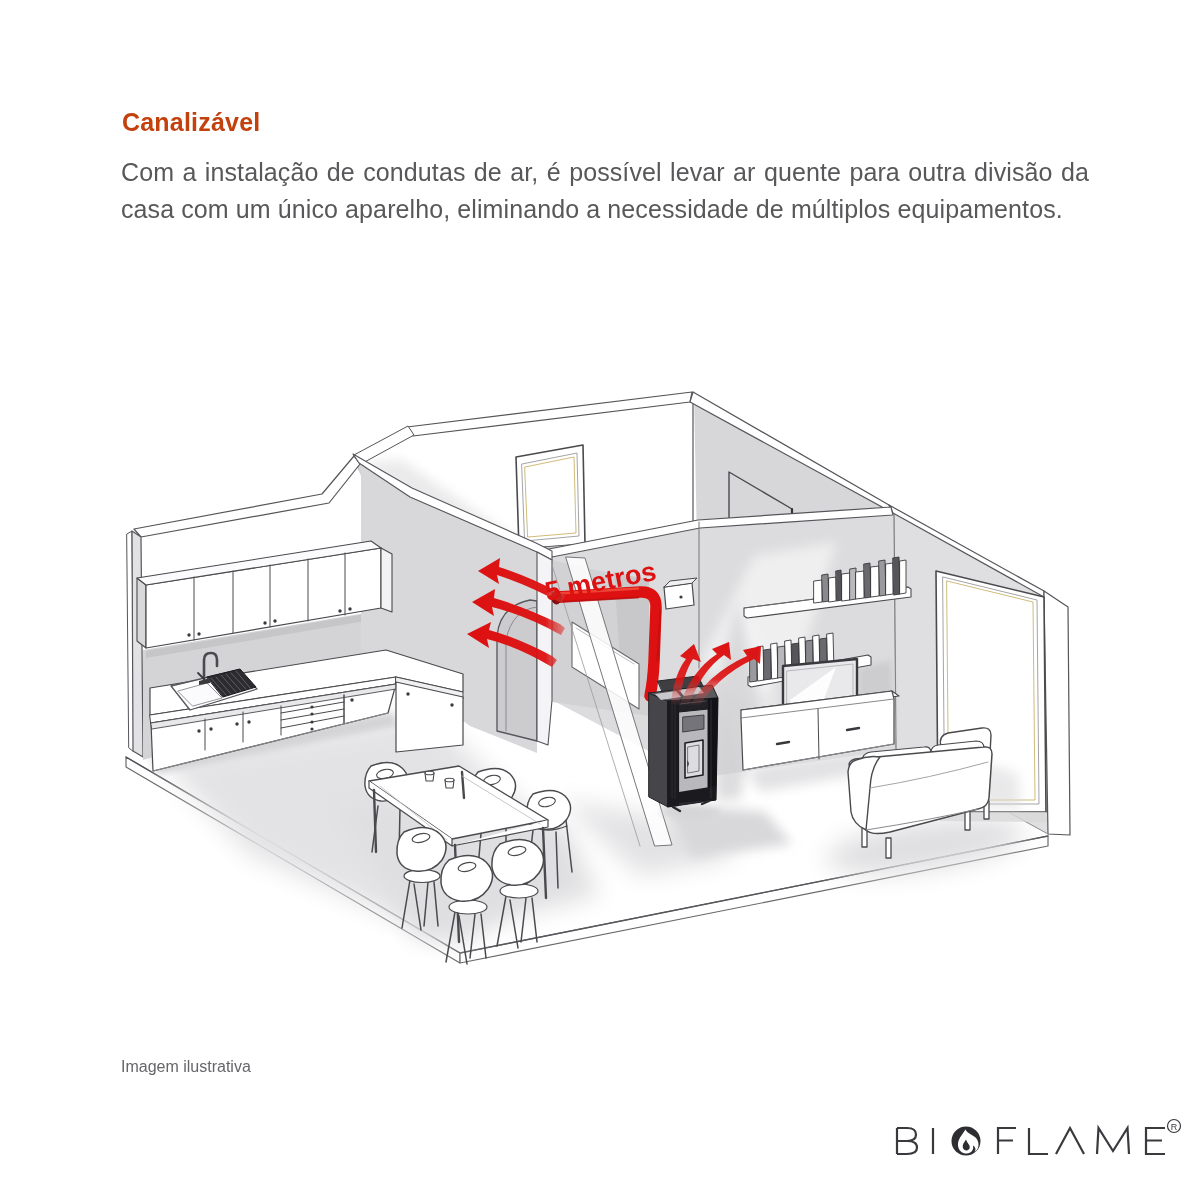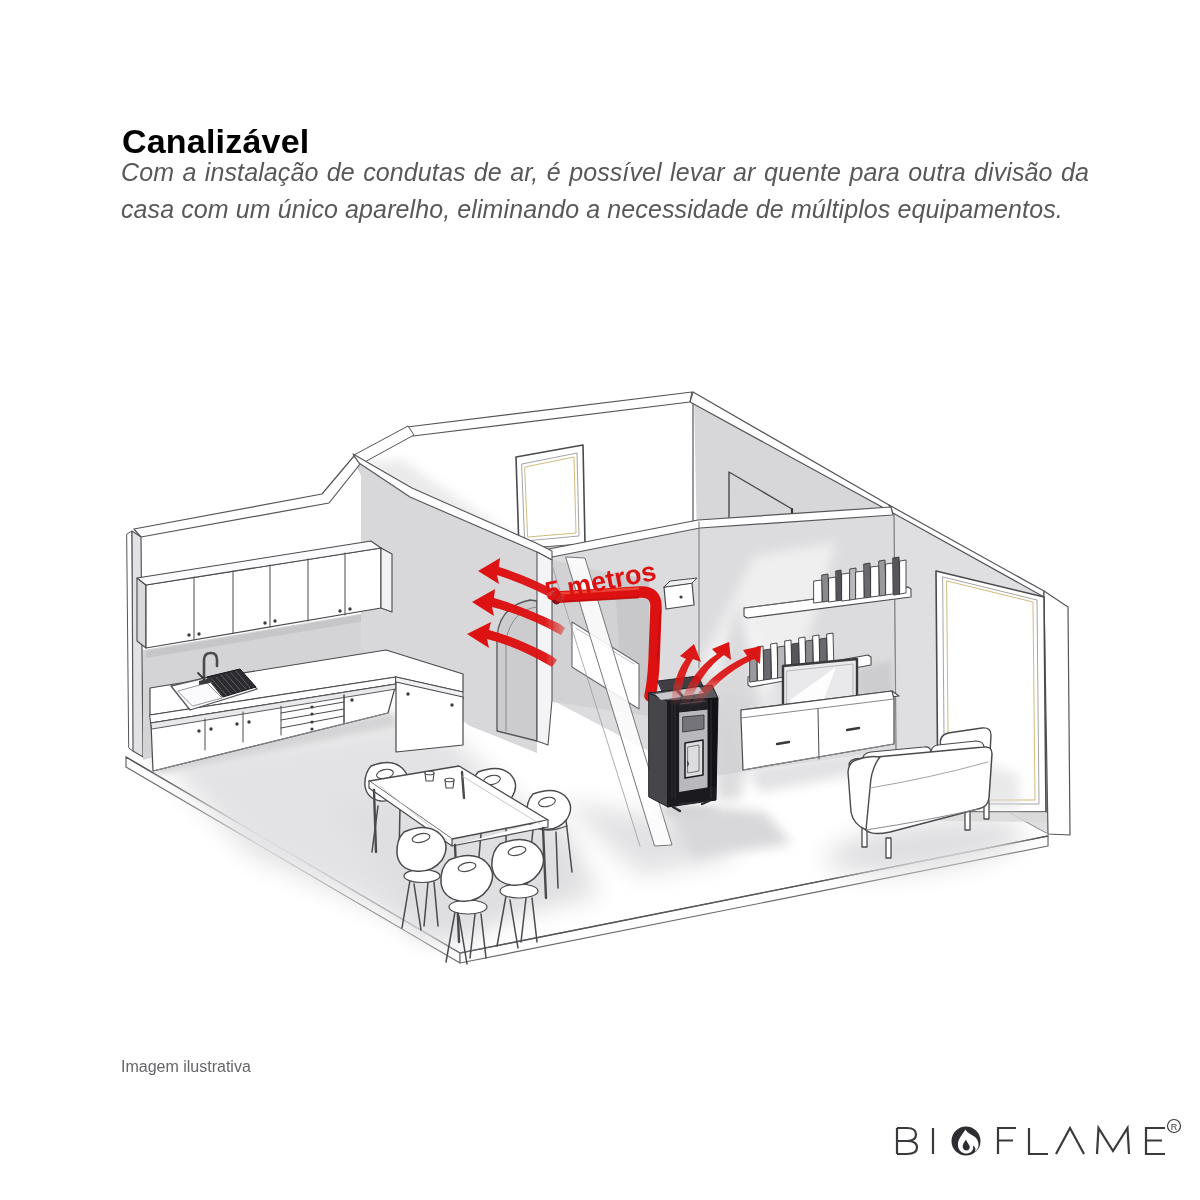--- a/index.html
+++ b/index.html
@@ -1,18 +1,18 @@
 <!DOCTYPE html>
 <html><head>
 <meta charset="utf-8">
 <style>
   html,body{margin:0;padding:0;width:1200px;height:1200px;background:#ffffff;overflow:hidden;}
   body{font-family:"Liberation Sans",sans-serif;position:relative;}
-  .h1{position:absolute;left:122px;top:122px;font-size:34px;font-weight:bold;color:#000000;letter-spacing:0.2px;}
-  .para{position:absolute;left:121px;top:154px;width:968px;font-size:25px;color:#58585a;line-height:37px;text-align:justify;letter-spacing:0.1px;font-style:italic;}
+  .h1{position:absolute;left:122px;top:108px;font-size:25px;font-weight:bold;color:#c2410c;letter-spacing:0.2px;}
+  .para{position:absolute;left:121px;top:154px;width:968px;font-size:25px;color:#58585a;line-height:37px;text-align:justify;letter-spacing:0.1px;}
   .cap{position:absolute;left:121px;top:1058px;font-size:16px;color:#66666a;}
 </style>
 </head>
 <body>
 
 <div class="h1">Canalizável</div>
 
 <div class="para">Com a instalação de condutas de ar, é possível levar ar quente para outra divisão da casa com um único aparelho, eliminando a necessidade de múltiplos equipamentos.</div>
 
 <div class="cap">Imagem ilustrativa</div>

